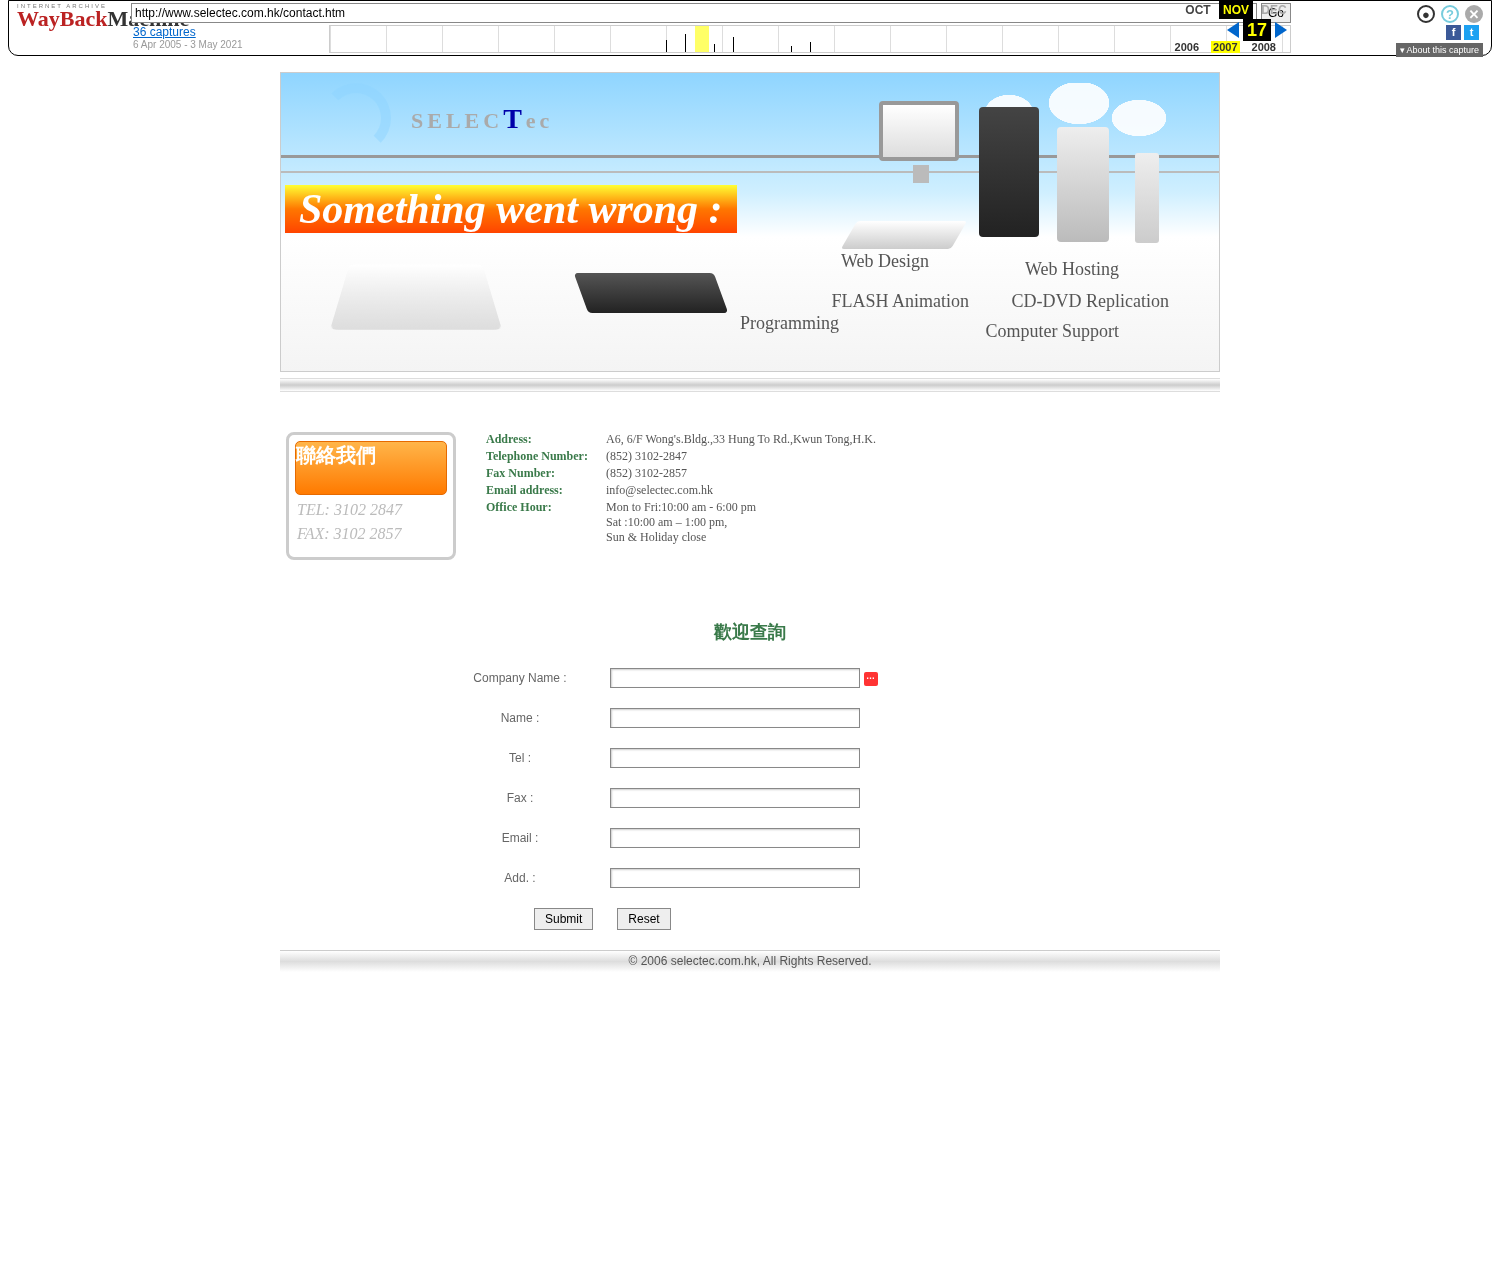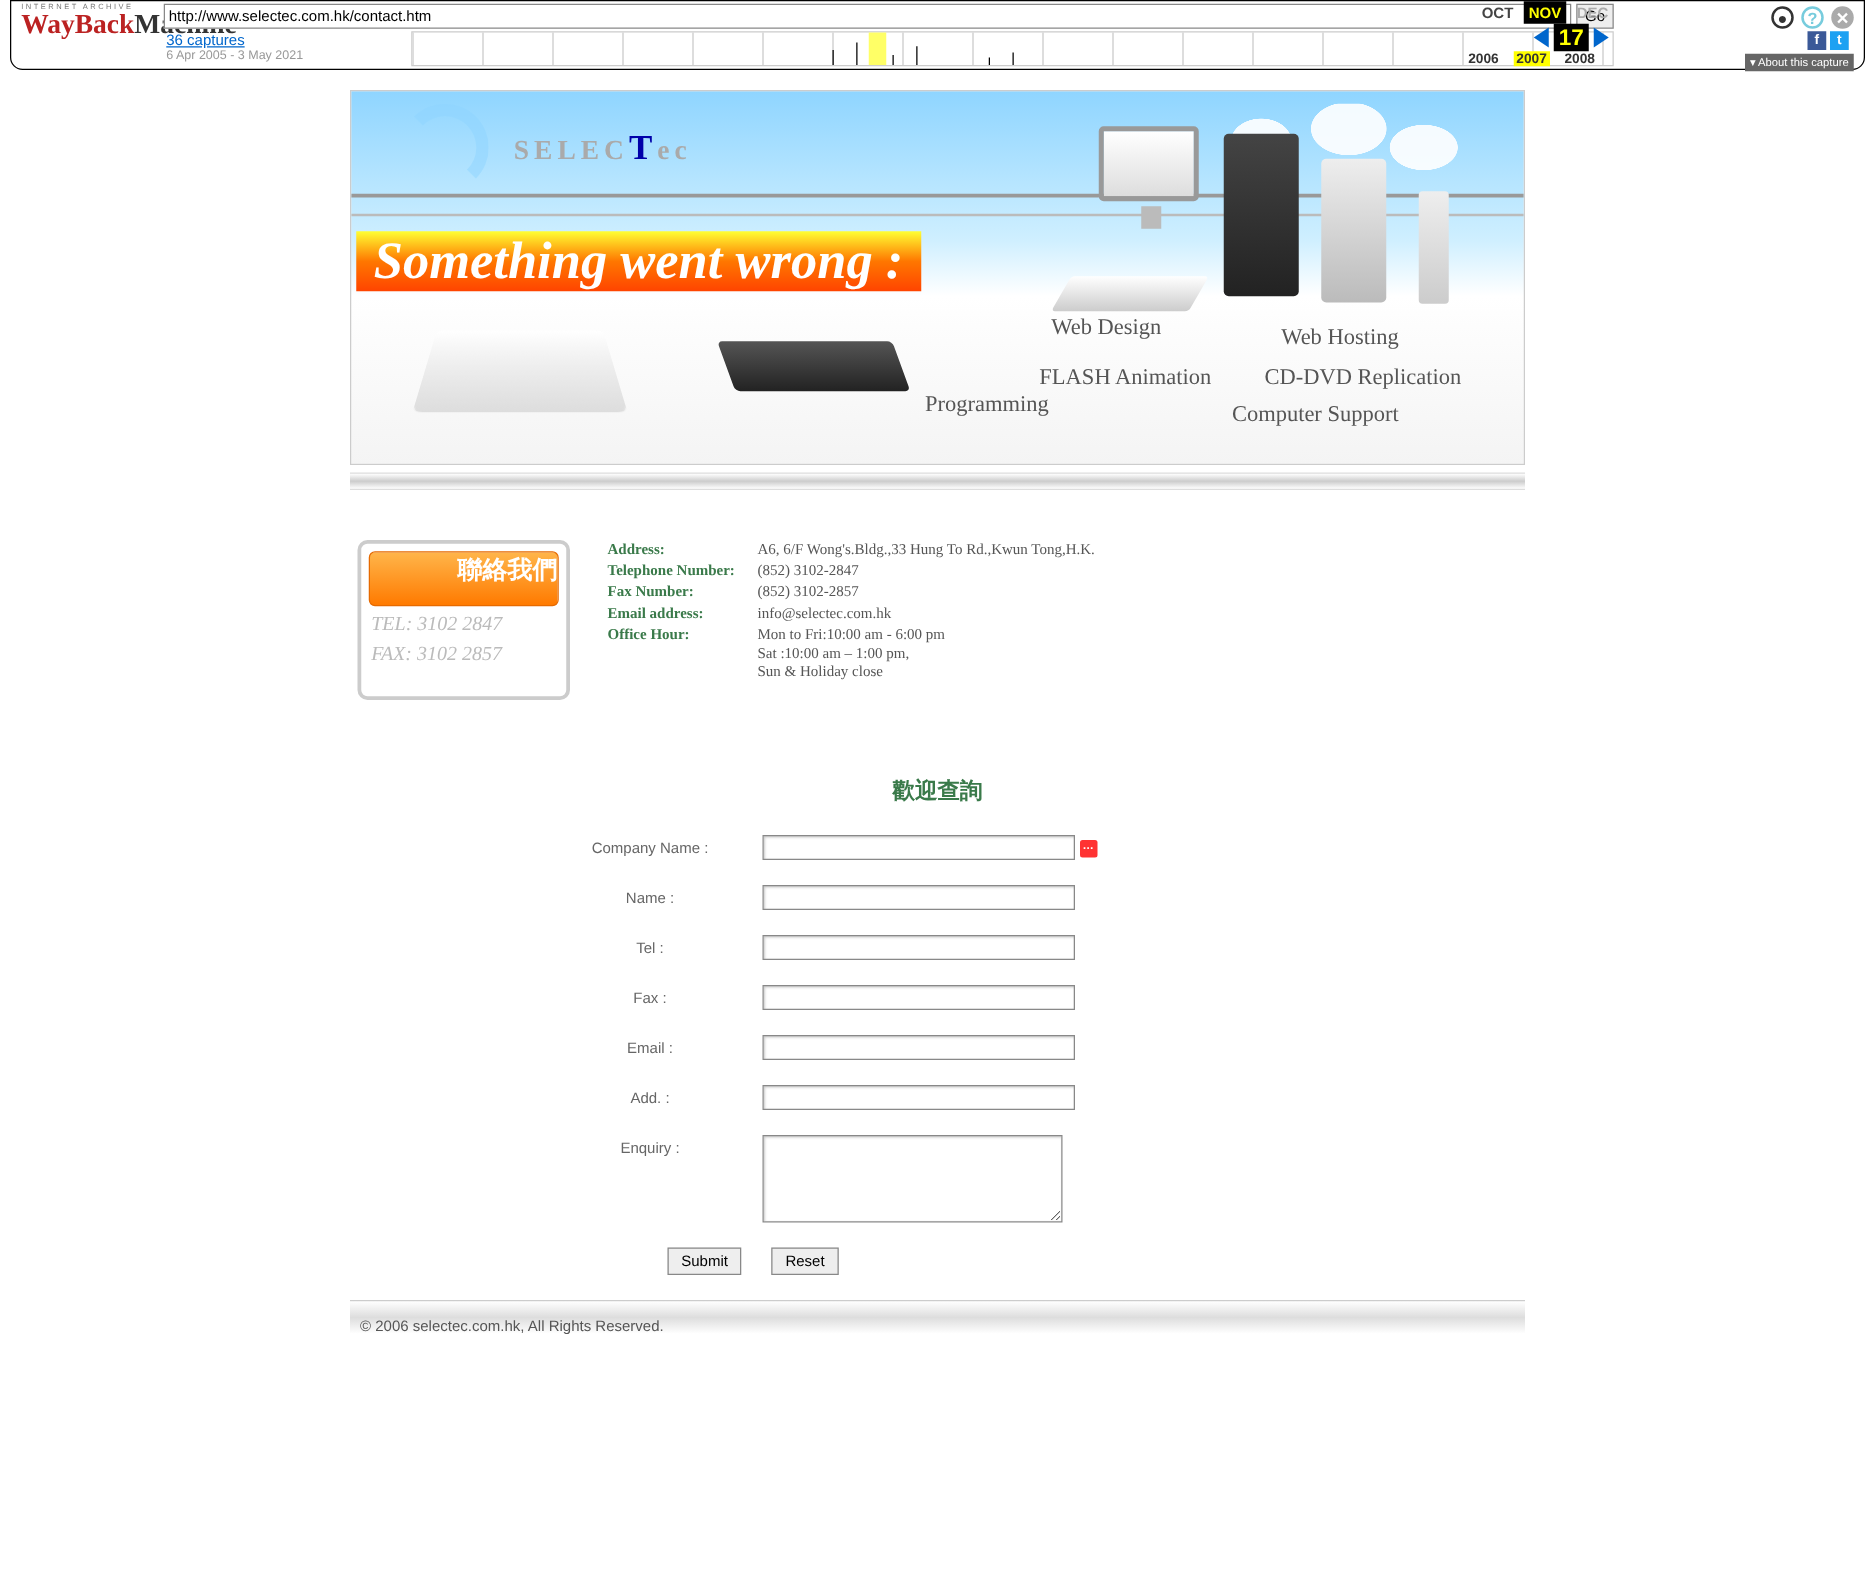--- a/index.html
+++ b/index.html
@@ -90,42 +90,42 @@
 .hw.kb{right:260px;top:148px;width:110px;height:28px;background:linear-gradient(#fff,#ccc);transform:skewX(-30deg);border-radius:3px}
 .hw.laptop{left:60px;top:170px;width:150px;height:100px;background:linear-gradient(#fff,#ddd);border-radius:6px;transform:perspective(300px) rotateX(50deg)}
 .hw.kb2{left:300px;top:200px;width:140px;height:40px;background:linear-gradient(#555,#222);transform:skewX(20deg);border-radius:4px}
 
 
 .divbar{height:14px;background:linear-gradient(#fff,#ccc,#fff);border-top:1px solid #ddd;border-bottom:1px solid #ddd;margin-top:6px}
 
 
 .contact{display:flex;gap:30px;padding:40px 0 20px 6px}
 .sidecard{width:170px;border:3px solid #ccc;border-radius:8px;background:#fff;flex-shrink:0;height:128px}
-.sidecard .top{margin:6px;height:44px;border-radius:5px;background:linear-gradient(#ffb54a,#ff7a00);text-align:right;line-height:38px;color:#fff;font:700 20px "Microsoft JhengHei",sans-serif;border:1px solid #e66a00;cursor:pointer}
+.sidecard .top{margin:6px;height:54px;border-radius:5px;background:linear-gradient(#ffb54a,#ff7a00);text-align:left;line-height:38px;color:#fff;font:700 20px "Microsoft JhengHei",sans-serif;border:1px solid #e66a00;cursor:pointer}
 .sidecard .line{margin:6px 8px;font:italic 16px Georgia;color:#bbb}
 
 .info{flex:1;font:12px Verdana;color:#555}
 .info .row{display:flex;margin-bottom:2px}
 .info .lab{width:120px;color:#3a7a4a;font-weight:700}
 .info .val{flex:1}
 
 
 .formwrap{margin:40px auto 20px;width:600px}
 .formtitle{text-align:center;color:#3a7a4a;font:700 18px "Microsoft JhengHei",sans-serif;margin-bottom:24px}
 .frow{display:flex;align-items:flex-start;margin-bottom:20px}
 .frow .flab{width:160px;text-align:center;padding-right:20px;color:#666;line-height:20px}
 .frow input[type=text]{width:250px;height:20px;border:1px solid #888;box-shadow:inset 1px 1px 2px #ccc}
 .frow textarea{width:240px;height:70px;border:1px solid #888;box-shadow:inset 1px 1px 2px #ccc;resize:both}
 .req{display:inline-block;width:14px;height:14px;background:#f33;border-radius:2px;margin-left:4px;vertical-align:middle;position:relative}
 .req::after{content:"…";color:#fff;font:700 9px Arial;position:absolute;left:2px;top:-1px}
 .fbtns{margin-left:84px;display:flex;gap:24px}
 .fbtns button{border:1px solid #888;background:#eee;height:22px;padding:0 10px;font:12px Arial;cursor:pointer}
 
 
-.foot{height:22px;background:linear-gradient(#fff,#ddd,#fff);border-top:1px solid #ccc;text-align:left;padding:13px 8px;font:12px Arial;color:#555;width:940px;margin:15px auto}
+.foot{height:22px;background:linear-gradient(#fff,#ddd,#fff);border-top:1px solid #ccc;text-align:center;padding:3px 8px;font:12px Arial;color:#555;width:940px;margin:15px auto}
 </style>
 </head>
 <body>
 
 <div class="wb">
   <div class="logo">
     <div class="ia">INTERNET ARCHIVE</div>
     <div class="wbm"><span class="r">WayBack</span><span class="g">Machine</span></div>
   </div>
   <div class="urlrow">
@@ -255,24 +255,20 @@
       <input type="text" style="">
     </div>
     <div class="frow">
       <div class="flab">Email :</div>
       <input type="text" style="">
     </div>
     <div class="frow">
       <div class="flab">Add. :</div>
       <input type="text" style="">
     </div>
-    <div class="frow">
-      <div class="flab">Enquiry :</div>
-      <textarea style=""></textarea>
-    </div>
     <div class="fbtns">
       <button>Submit</button>
       <button>Reset</button>
     </div>
   </div>
 </div>
 
 <div class="foot">© 2006 selectec.com.hk, All Rights Reserved.</div>
 
 </body></html>

